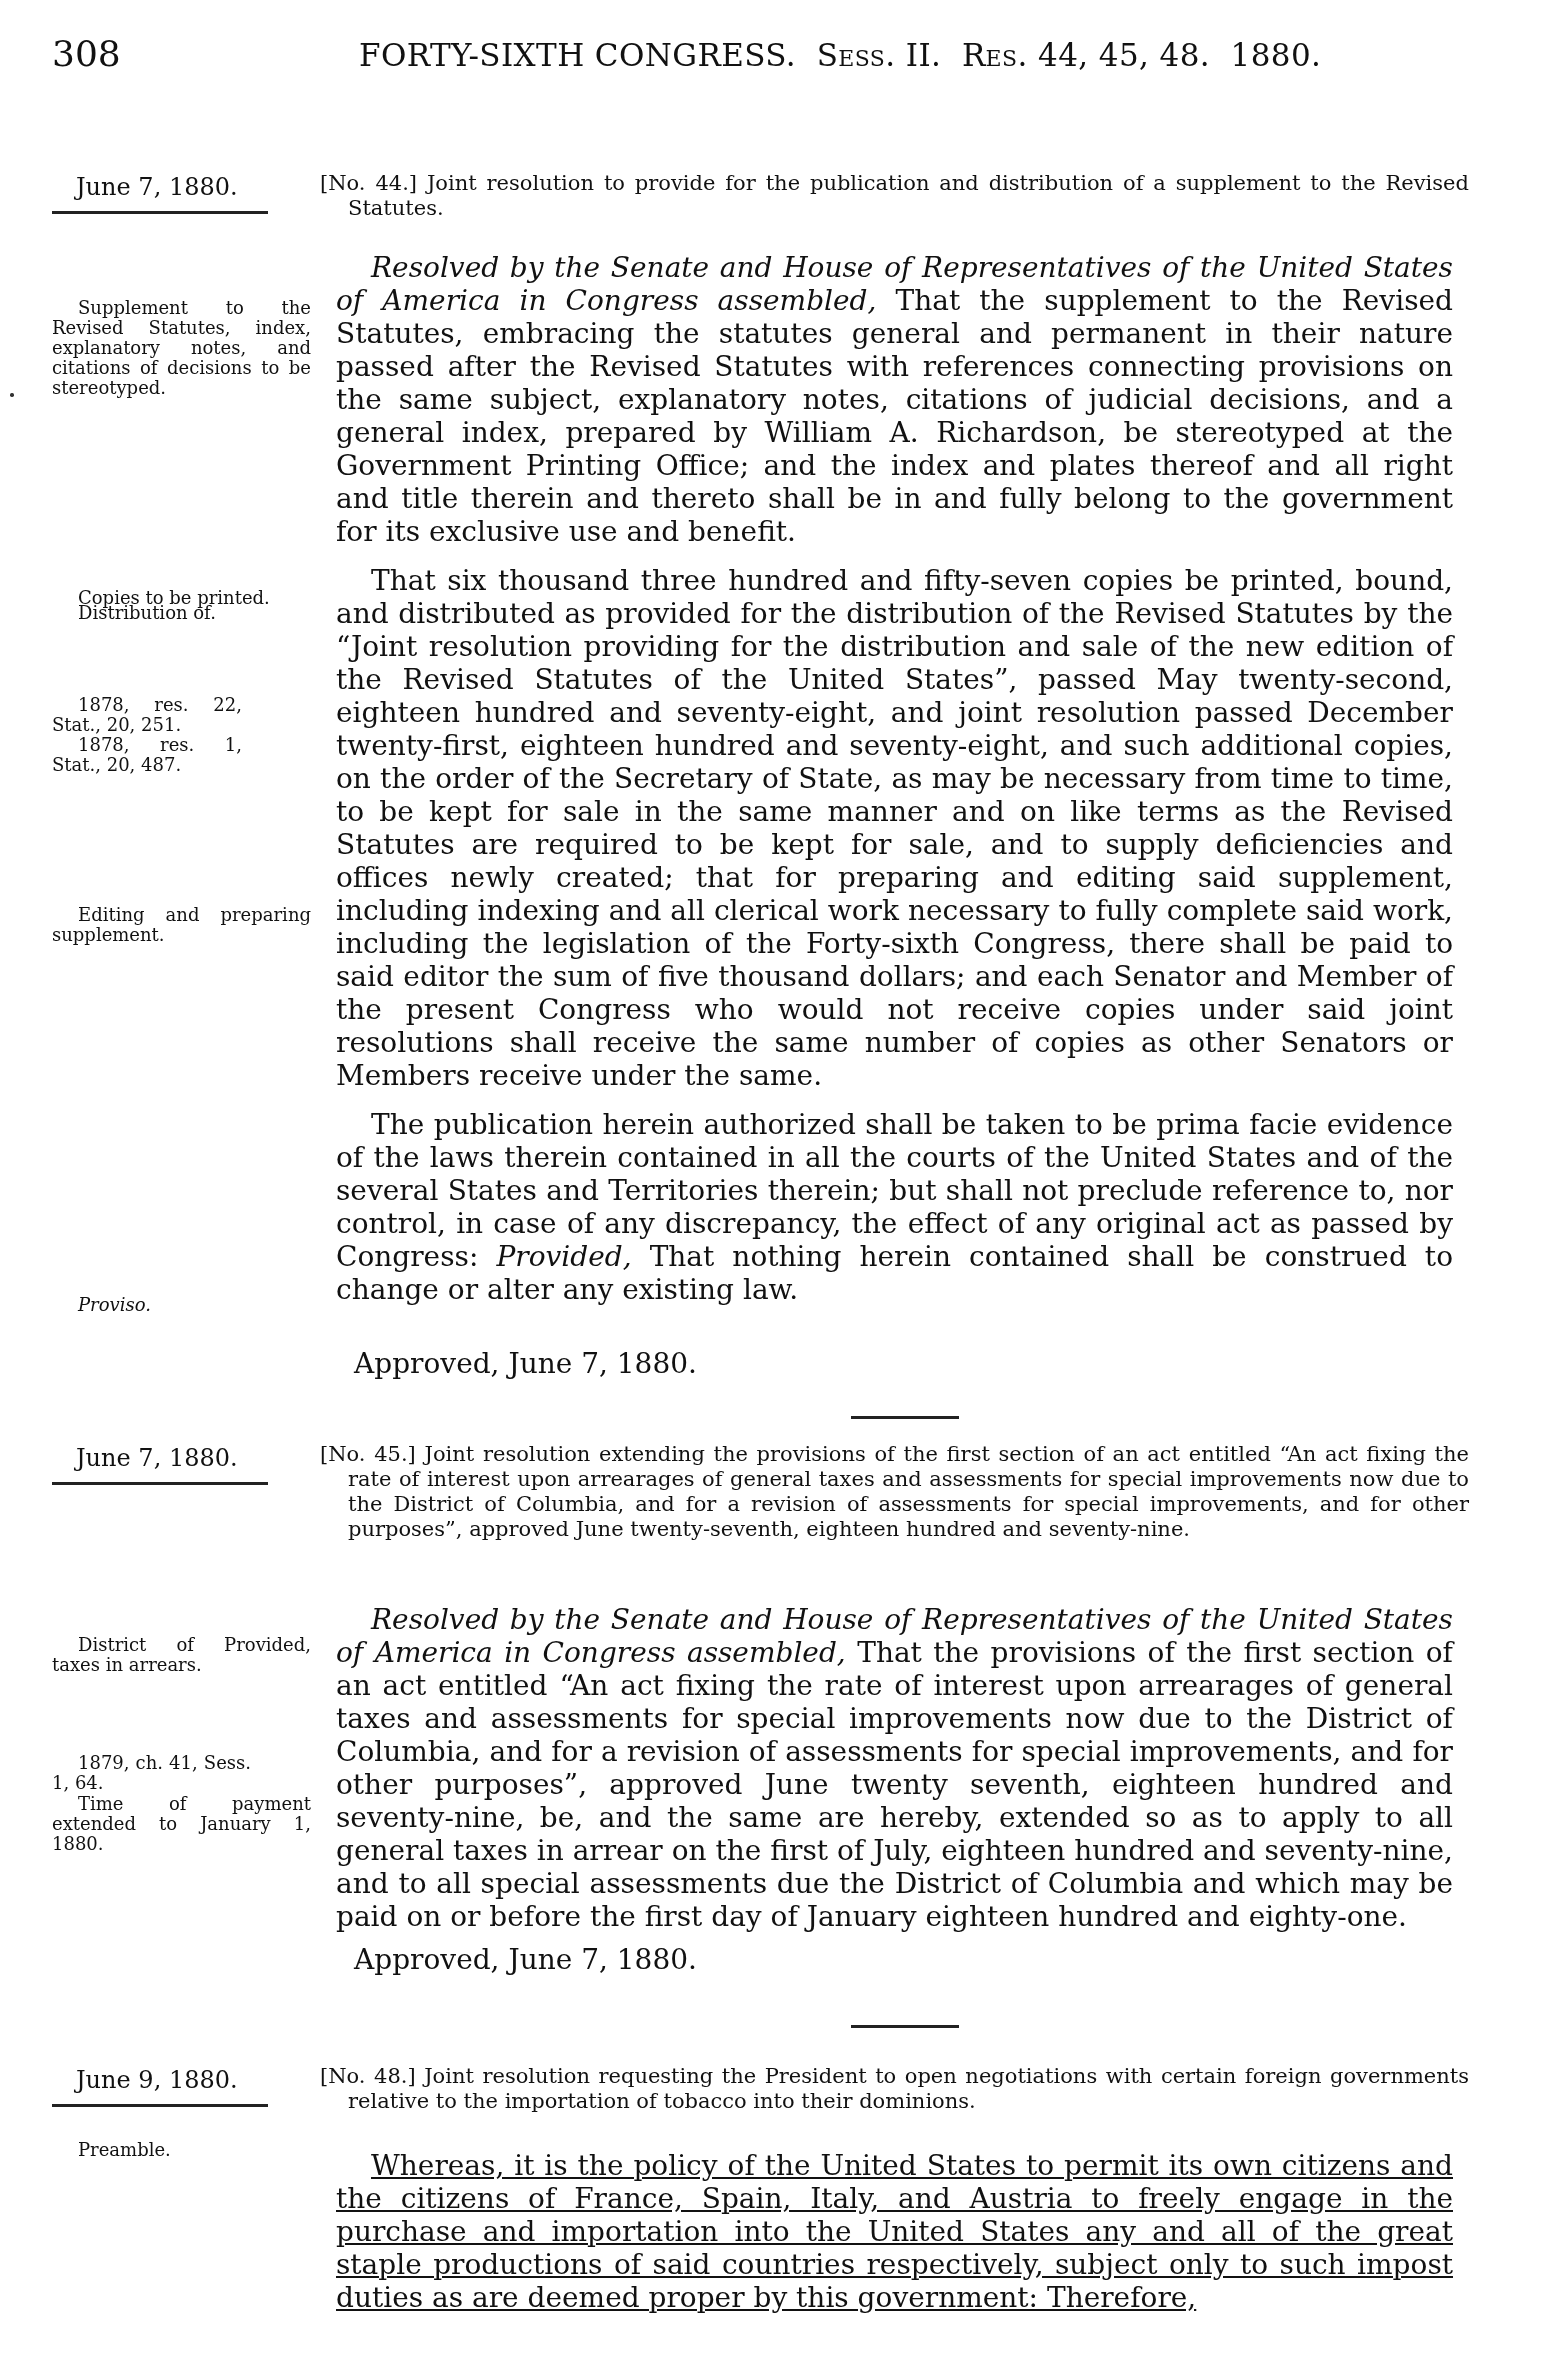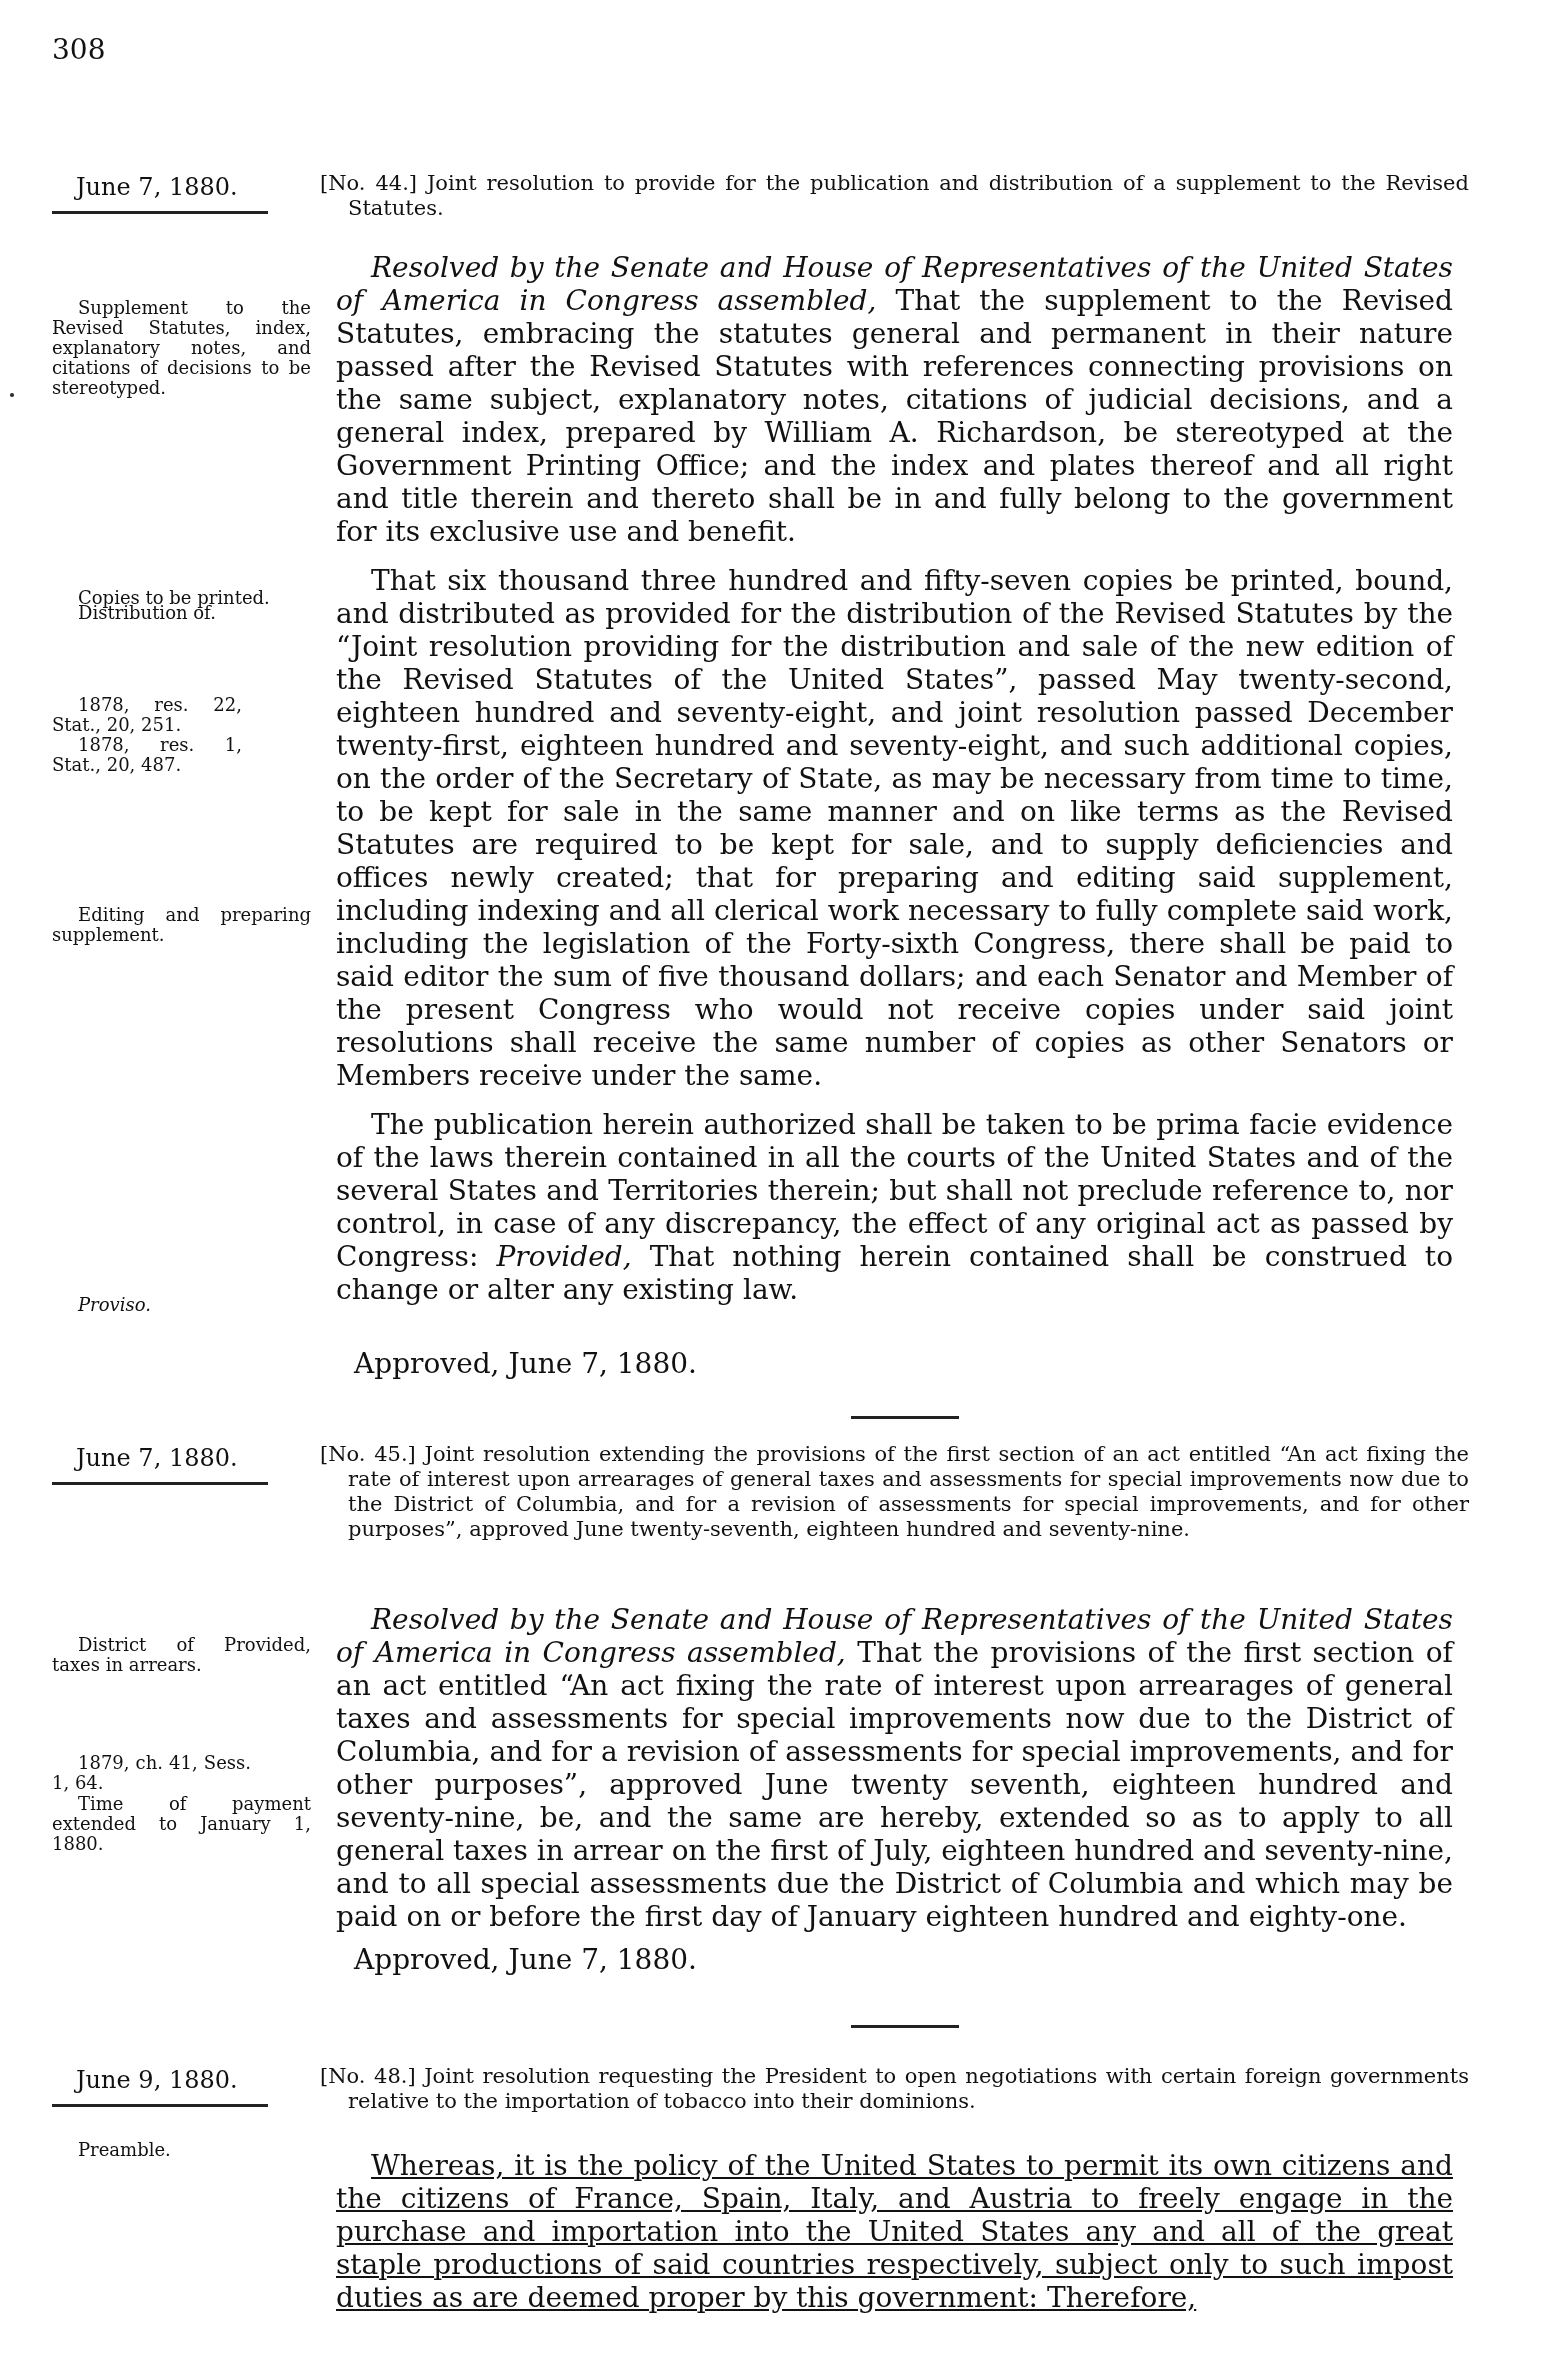--- a/index.html
+++ b/index.html
@@ -1,18 +1,18 @@
 <!DOCTYPE html>
 <html style="font-size:14px"><head>
 <meta charset="utf-8">
 <style>
   html, body { margin:0; padding:0; background:#ffffff; }
   body { width:1548px; height:2377px; position:relative; overflow:hidden; color:#111; font-family:"DejaVu Serif", serif; }
   .page-header { position:absolute; top:33px; left:52px; width:1382px; height:52px; font-size:33px; }
-  .page-num { position:absolute; left:0; top:0; font-size:28px; }
+  .page-num { position:absolute; left:0; top:0; font-size:36px; }
   .running-head { position:absolute; left:307px; top:3.5px; letter-spacing:0.4px; white-space:nowrap; font-size:31px; }
   .running-head .sc { font-variant:small-caps; }
   .date-col { position:absolute; left:52px; width:216px; font-size:24px; }
   .date-col .date { padding-left:24px; }
   .date-col .rule { height:2.6px; background:#222; margin-top:10.4px; width:216px; }
   .caption { position:absolute; left:320px; width:1149px; font-size:21px; line-height:25px; text-align:justify; text-indent:-28px; padding-left:28px; box-sizing:border-box; }
   .body { position:absolute; left:320px; width:1149px; font-size:28px; line-height:33px; text-align:justify; }
   .body p { margin:16px; text-indent:35px; }
   .body .it { font-style:italic; }
   .approved { position:absolute; left:354px; font-size:28px; }
@@ -20,20 +20,26 @@
   .note { position:absolute; left:52px; width:259px; font-size:18px; line-height:20px; text-align:justify; }
   .note.it { font-style:italic; }
   .note.indent { text-indent:26px; }
   .speck { position:absolute; width:3.5px; height:3.5px; background:#333; border-radius:1.7px; }
 </style>
 </head>
 <body>
 
 <div class="page-header">
   <span class="page-num">308</span>
+  <span class="running-head">
+    <span>FORTY-SIXTH CONGRESS.</span>&nbsp;
+    <span class="sc">Sess. II.</span>&nbsp;
+    <span class="sc">Res. 44, 45, 48.</span>&nbsp;
+    <span>1880.</span>
+  </span>
 </div>
 
 <div class="date-col" style="top:173px;">
   <div class="date">June 7, 1880.</div>
   <div class="rule"></div>
 </div>
 <div class="caption" style="top:171px;">
   <span>[No. 44.]</span>
   <span>Joint resolution to provide for the publication and distribution of a supplement to the Revised Statutes.</span>
 </div>

